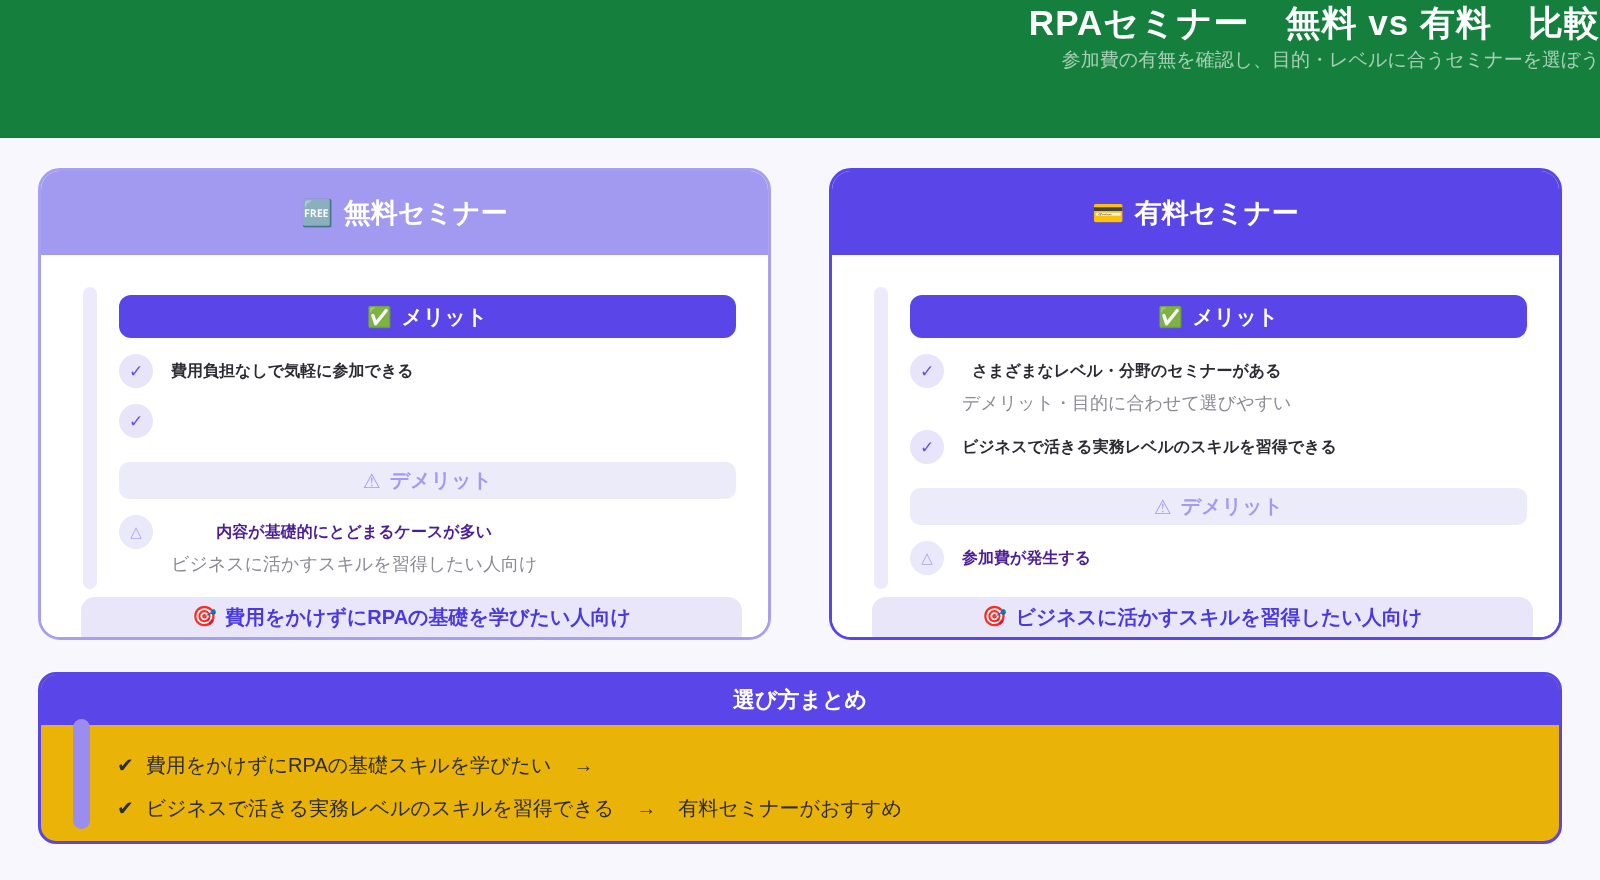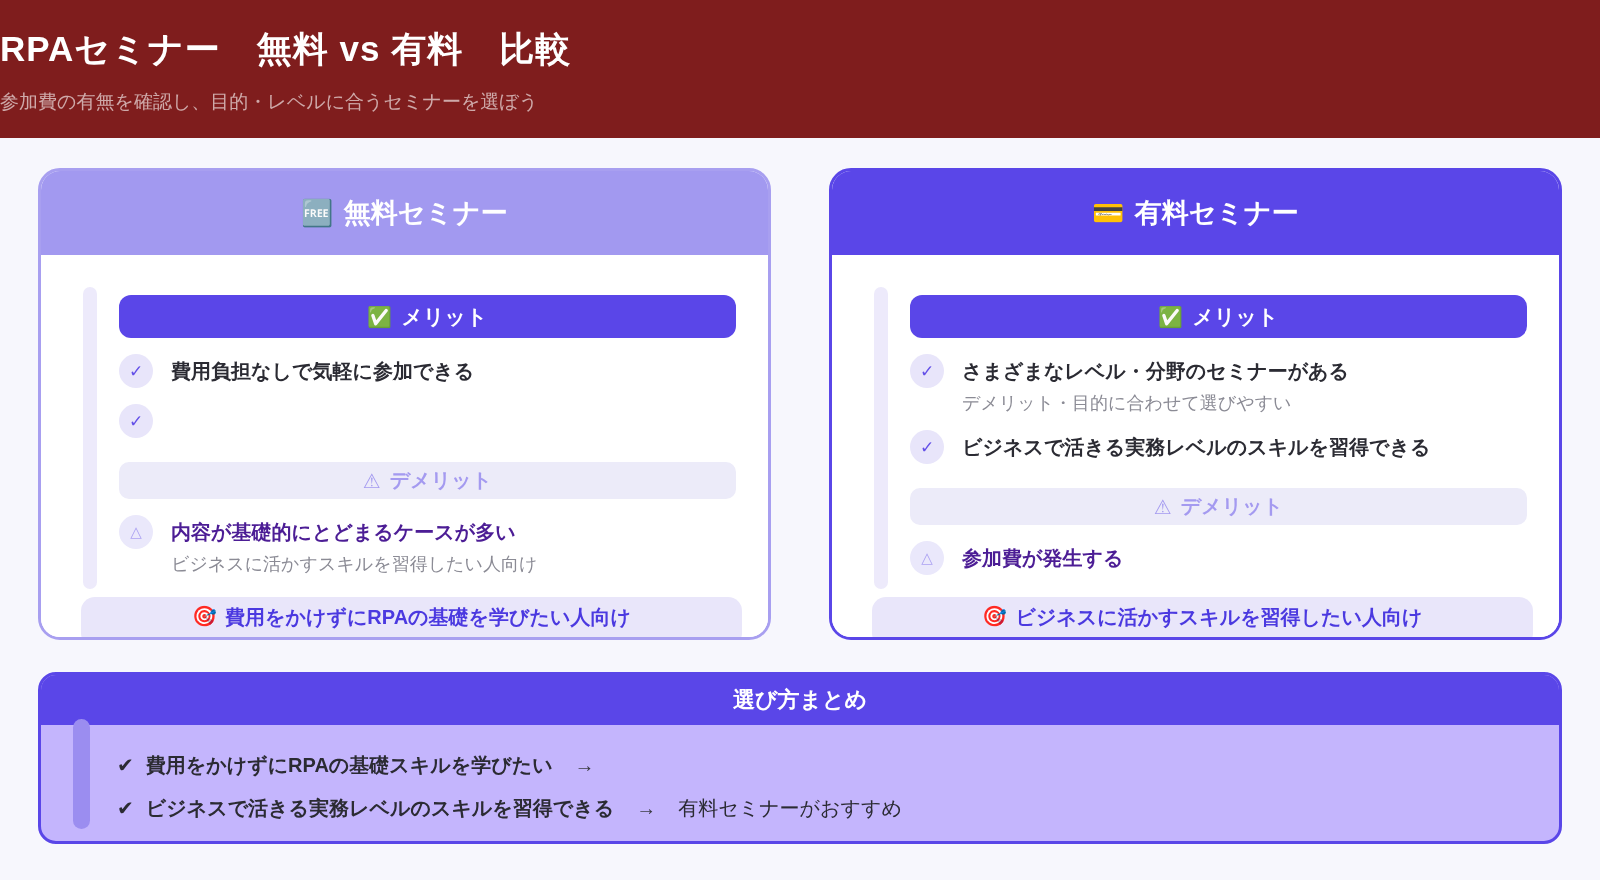--- a/index.html
+++ b/index.html
@@ -7,32 +7,30 @@
   body {
     font-family: "Liberation Sans", "DejaVu Sans", sans-serif;
     background: #f7f7fd;
     overflow: hidden;
   }
   .page { width: 1600px; height: 880px; background: #f7f7fd; }
 
   
   .hero {
     height: 138px;
-    background: #7f1d1d;
-    text-align: left;
-    padding-top: 26px;
+    background: #15803d;
+    text-align: right;
   }
   .hero h1 {
     color: #ffffff;
     font-size: 35px;
     font-weight: bold;
     letter-spacing: 1px;
   }
   .hero .subtitle {
-    margin-top: 16px;
     color: rgba(255,255,255,0.62);
     font-size: 19px;
   }
 
   
   .cards-row {
     display: flex;
     gap: 58px;
     padding: 30px 38px 0 38px;
   }
@@ -111,24 +109,25 @@
     width: 34px; height: 34px;
     border-radius: 50%;
     display: flex;
     align-items: center;
     justify-content: center;
     font-size: 17px;
   }
   .bullet.check { background: #e8e5fa; color: #6450e8; }
   .bullet.tri   { background: #eae8fb; color: #aca2f2; font-size: 15px; }
   .item-title {
-    font-size: 20px;
+    font-size: 16px;
     font-weight: bold;
     color: #2b2b33;
     line-height: 34px;
+    text-align: center;
   }
   .item-title.plain { font-weight: bold; color: #4c1d95; }
   .item-sub {
     font-size: 18px;
     color: #8b8b95;
     margin-top: 4px;
     line-height: 22px;
   }
 
   .target-band {
@@ -147,21 +146,21 @@
     font-weight: bold;
   }
   .target-band .target-icon { font-size: 20px; line-height: 1.2; }
 
   
   .summary-card {
     margin: 32px 38px 0 38px;
     border: 3px solid #5a46e8;
     border-radius: 18px;
     overflow: hidden;
-    background: #c4b5fd;
+    background: #eab308;
   }
   .summary-header {
     height: 50px;
     background: #5a46e8;
     color: #ffffff;
     font-size: 22px;
     font-weight: bold;
     display: flex;
     align-items: center;
     justify-content: center;
@@ -180,21 +179,21 @@
   }
   .summary-row {
     display: flex;
     align-items: baseline;
     font-size: 20px;
     color: #2b2b33;
     margin-top: 14px;
     line-height: 29px;
   }
   .summary-row .check-glyph { font-weight: bold; margin-right: 12px; }
-  .summary-row .condition { font-weight: bold; }
+  .summary-row .condition { font-weight: normal; }
   .summary-row .arrow { margin: 0 22px; color: #3c3c44; font-weight: normal; }
   .summary-row .result { font-weight: normal; }
 </style>
 </head>
 <body>
 
 <div class="page">
 
   <header class="hero">
     <h1>RPAセミナー　無料 vs 有料　比較</h1>

